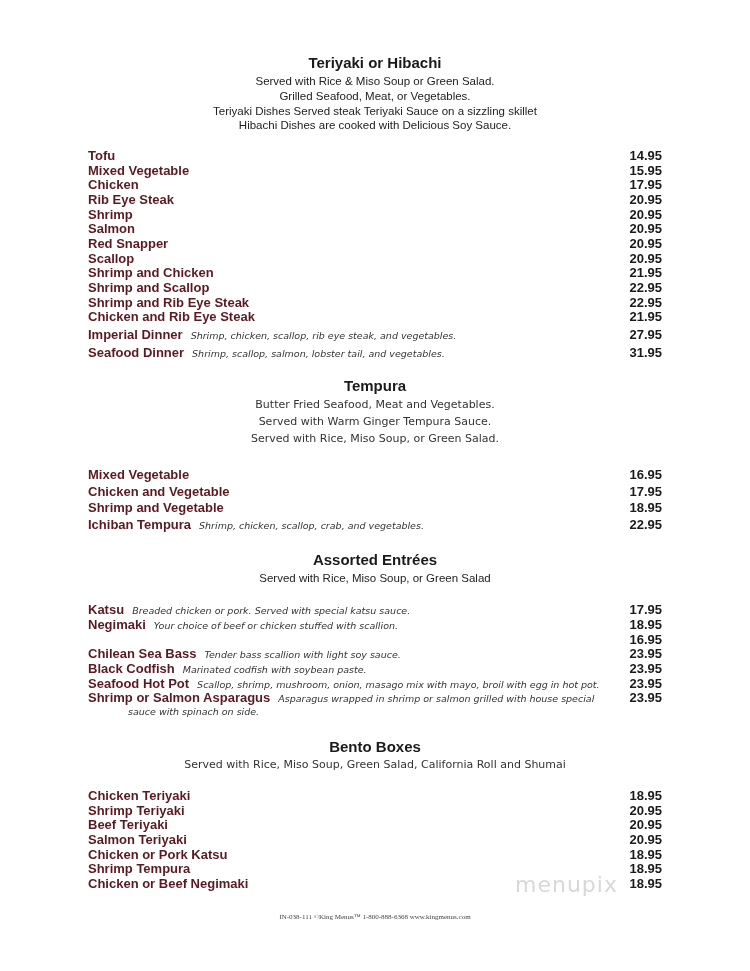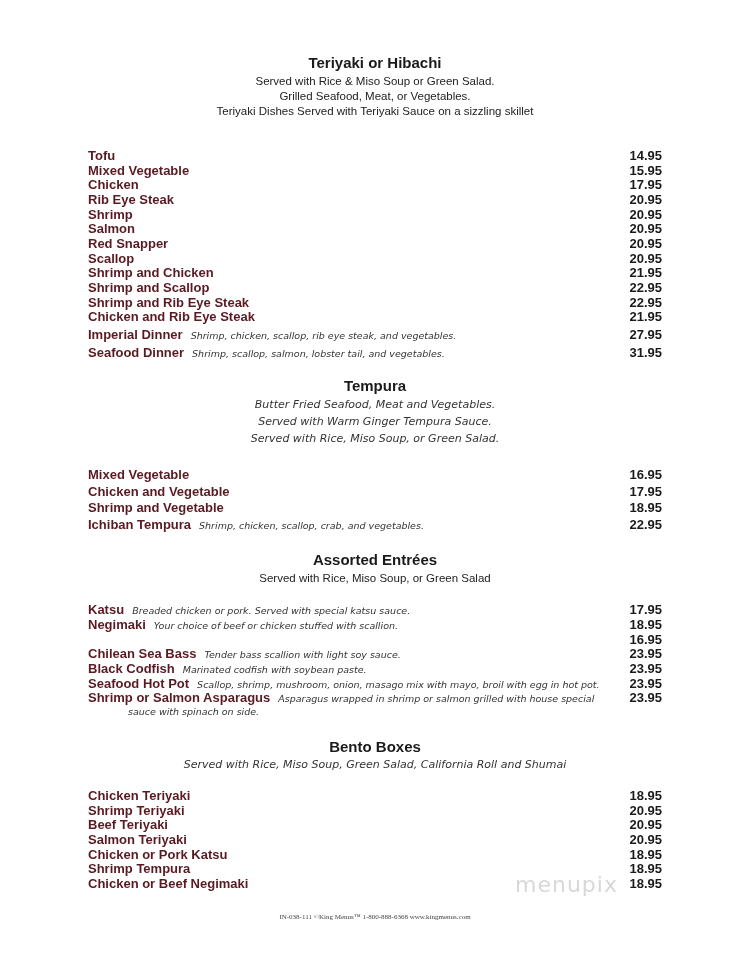--- a/index.html
+++ b/index.html
@@ -1,37 +1,38 @@
 <!DOCTYPE html>
 <html><head>
 <meta charset="utf-8">
 <style>
   html, body { margin: 0; padding: 0; background: #ffffff; }
   body { width: 750px; height: 971px; position: relative; overflow: hidden; font-family: "Liberation Sans", sans-serif; color: #1a1a1a; }
   .page { position: absolute; left: 0; top: 0; width: 750px; height: 971px; border-radius: 23px; }
   .section-title { position: absolute; left: 0; width: 750px; text-align: center; font-weight: bold; font-size: 15px; color: #1a1a1a; }
   .desc { position: absolute; left: 0; width: 750px; text-align: center; font-size: 11.5px; color: #222; line-height: 15px; }
-  .desc.italic { font-style: italic; font-family: "DejaVu Sans", sans-serif; font-size: 11px; color: #333; line-height: 17px; }
+  .desc.italic { font-family: "DejaVu Sans", sans-serif; font-size: 11px; color: #333; line-height: 17px; }
   .row { position: absolute; left: 88px; width: 574px; height: 15px; }
   .row .name { position: absolute; left: 0; top: 0; font-weight: bold; font-size: 13px; color: #5a1a22; white-space: nowrap; line-height: 15px; }
   .row .note { font-weight: normal; font-style: italic; font-family: "DejaVu Sans", sans-serif; font-size: 9.5px; color: #333; margin-left: 8px; }
   .row .price { position: absolute; right: 0; top: 0; font-weight: bold; font-size: 13px; color: #1a1a1a; line-height: 15px; }
   .wrap-note { position: absolute; left: 88px; font-style: italic; font-family: "DejaVu Sans", sans-serif; font-size: 9.5px; color: #333; margin-left: 40px; }
   .footer { position: absolute; left: 0; width: 750px; top: 913px; text-align: center; font-family: "Liberation Serif", serif; font-size: 7px; color: #444; }
   .watermark { position: absolute; left: 515px; top: 872px; font-family: "DejaVu Sans", sans-serif; font-size: 22px; color: #d8d8d8; letter-spacing: 1px; }
 </style>
 </head>
 <body>
 
 <div class="page">
 
   <div class="section-title" style="top:54px">Teriyaki or Hibachi</div>
   <div class="desc" style="top:89px">Grilled Seafood, Meat, or Vegetables.</div>
   <div class="desc" style="top:74px">Served with Rice &amp; Miso Soup or Green Salad.</div>
-  <div class="desc" style="top:104px">Teriyaki Dishes Served with Teriyaki Sauce on a sizzling skillet</div>
+  <div class="desc" style="top:104px">Teriyaki Dishes Served steak Teriyaki Sauce on a sizzling skillet</div>
+  <div class="desc" style="top:118px">Hibachi Dishes are cooked with Delicious Soy Sauce.</div>
 
   <div class="row" style="top:148px">
       <span class="name">Tofu</span>
       <span class="price">14.95</span>
     </div>
   <div class="row" style="top:163px">
       <span class="name">Mixed Vegetable</span>
       <span class="price">15.95</span>
     </div>
   <div class="row" style="top:177px">

